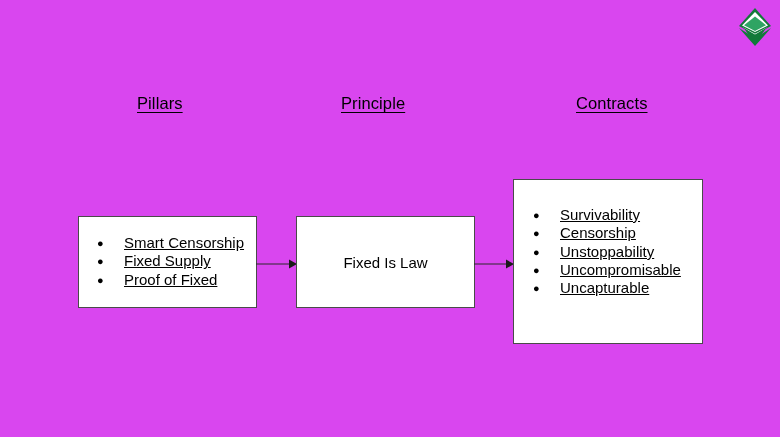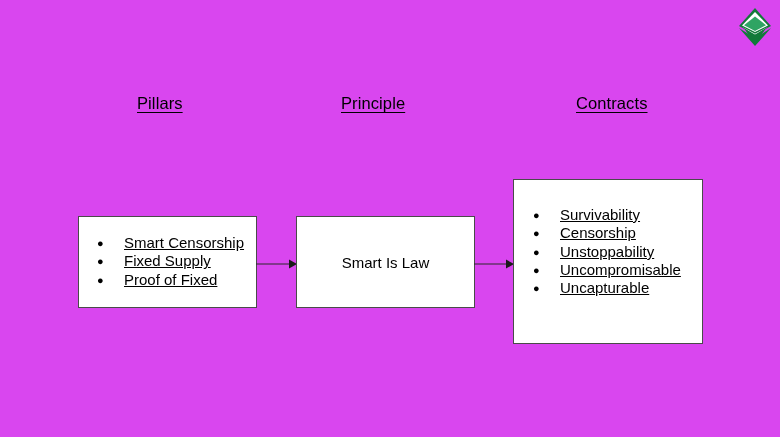--- a/index.html
+++ b/index.html
@@ -170,21 +170,21 @@
   </ul>
 
   <div class="arrow arrow-1">
     <svg viewBox="0 0 41 12" width="41" height="12" aria-hidden="true">
       <line x1="0" y1="6" x2="34" y2="6" stroke="#2b2b2b" stroke-width="1.2"></line>
       <polygon points="33,1.5 41,6 33,10.5" fill="#1a1a1a"></polygon>
     </svg>
   </div>
 
   <div class="box box-principle">
-    <div class="box-label">Smart Is Law</div>
+    <div class="box-label">Fixed Is Law</div>
   </div>
 
   <div class="arrow arrow-2">
     <svg viewBox="0 0 40 12" width="40" height="12" aria-hidden="true">
       <line x1="0" y1="6" x2="33" y2="6" stroke="#2b2b2b" stroke-width="1.2"></line>
       <polygon points="32,1.5 40,6 32,10.5" fill="#1a1a1a"></polygon>
     </svg>
   </div>
 
   <div class="box box-benefits"></div>

